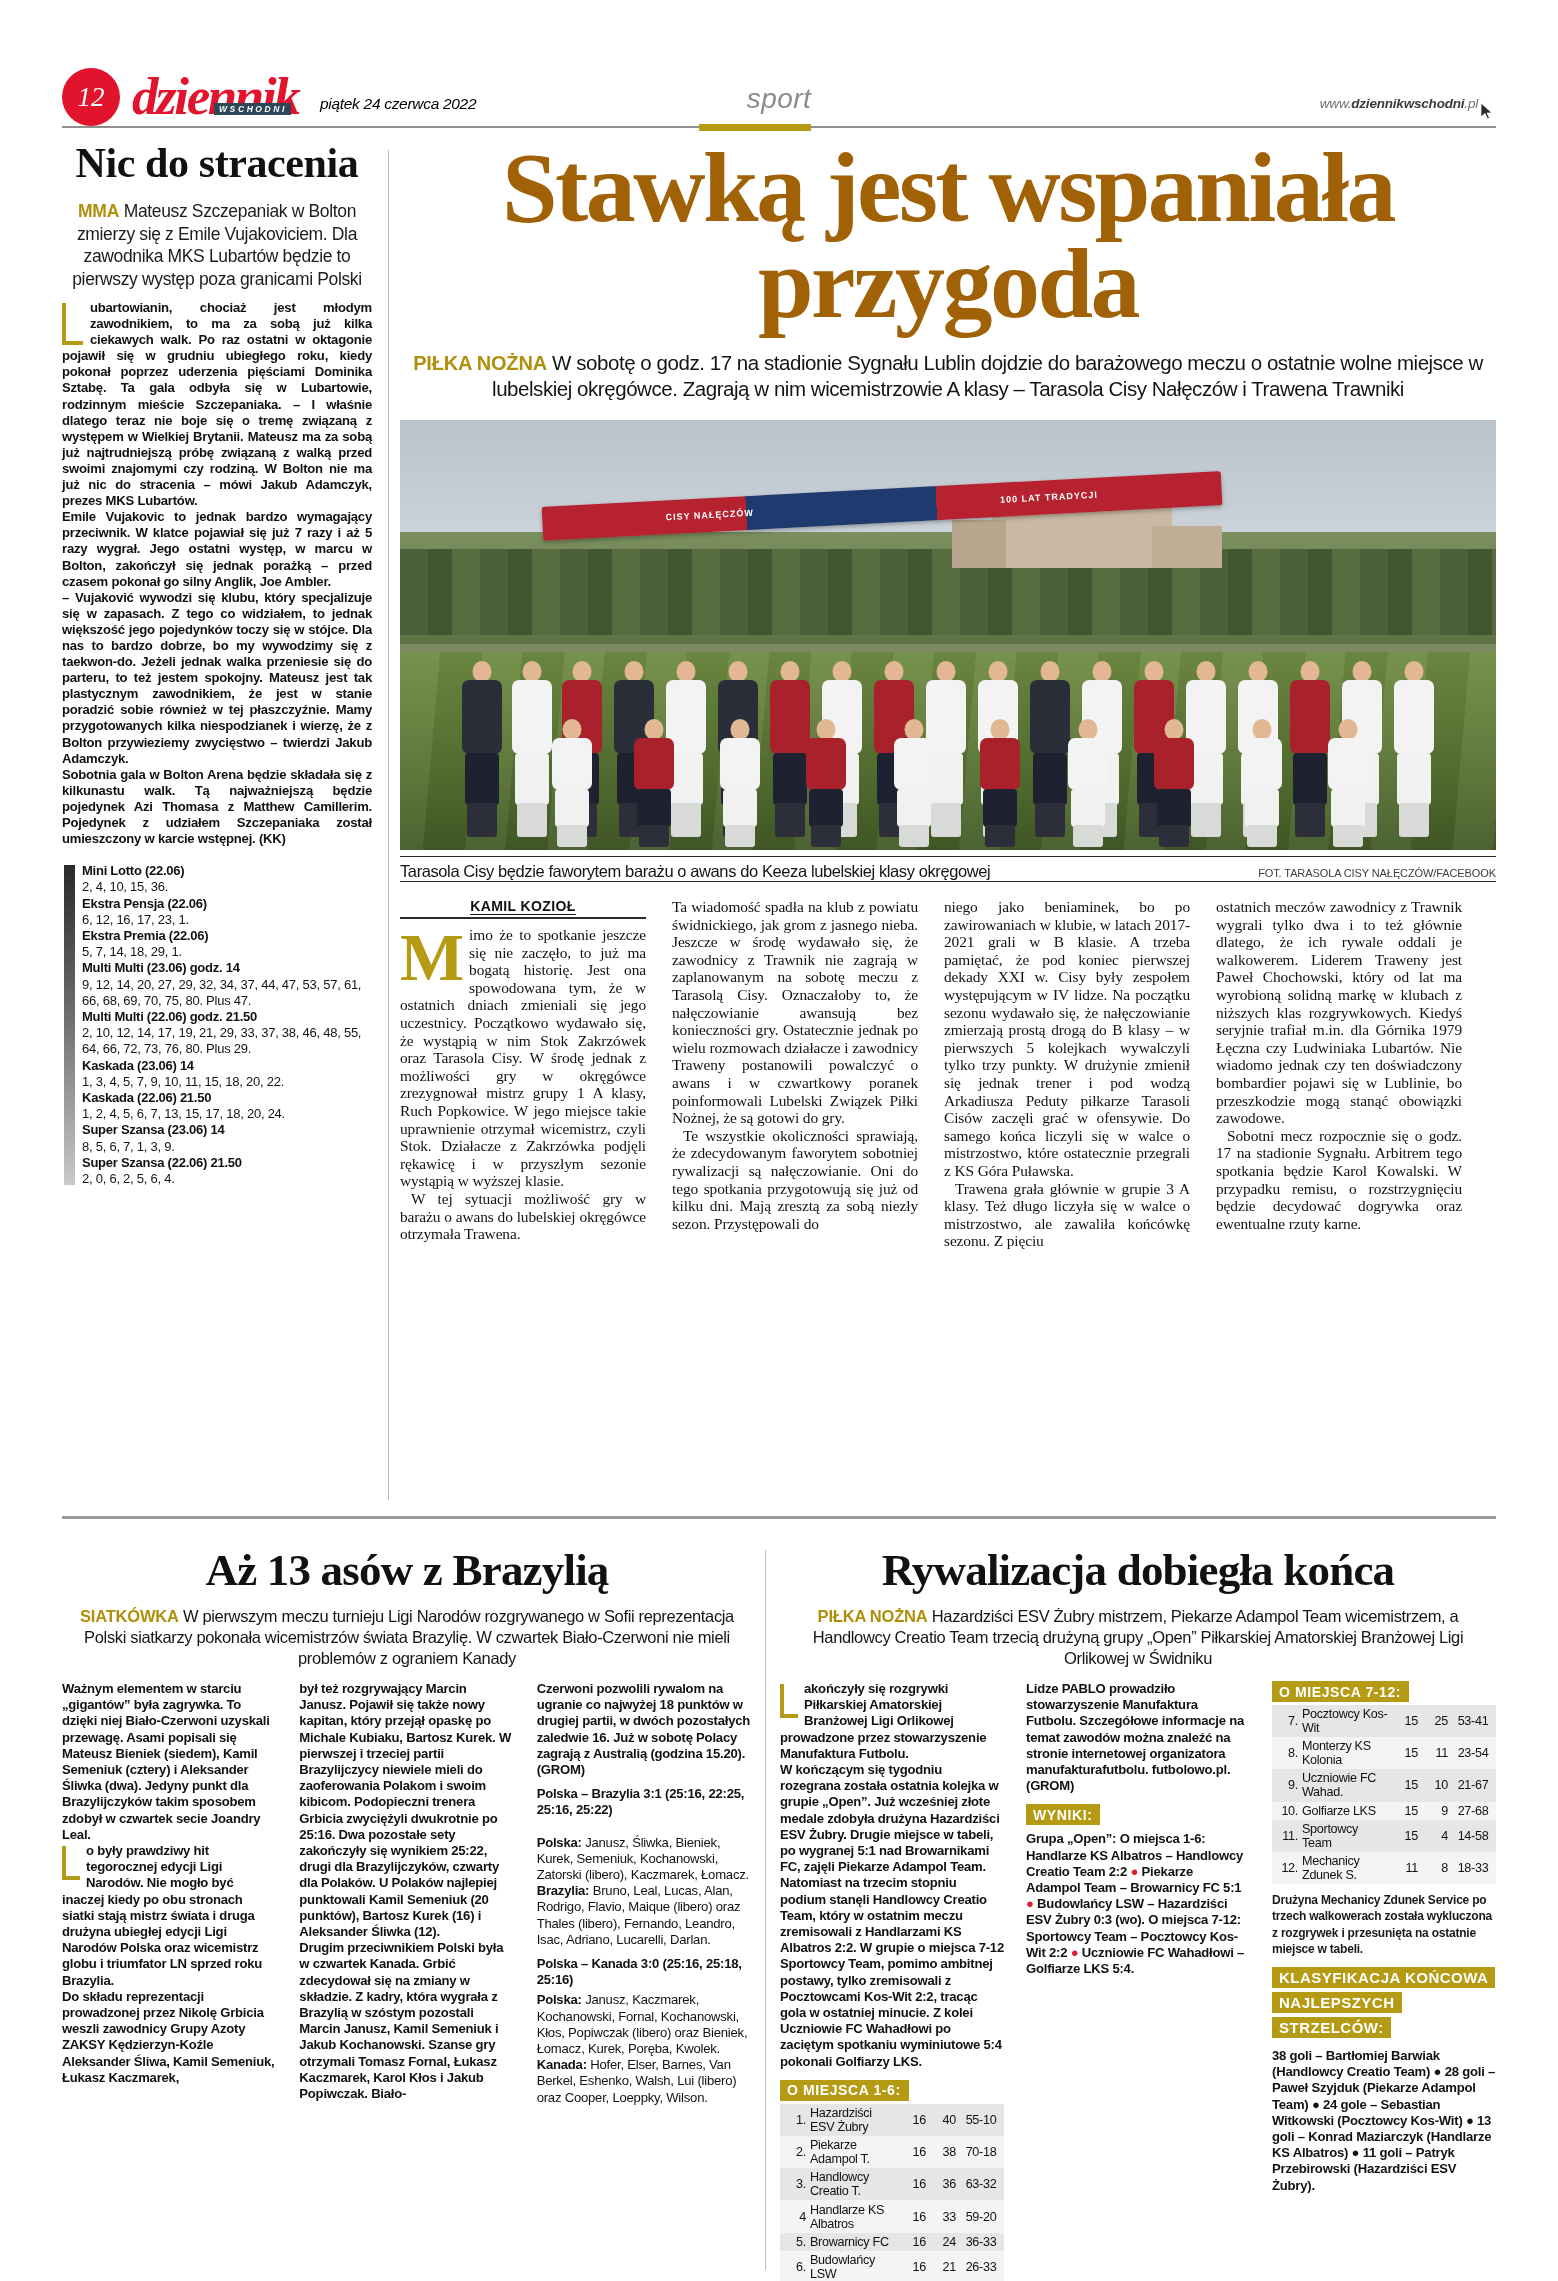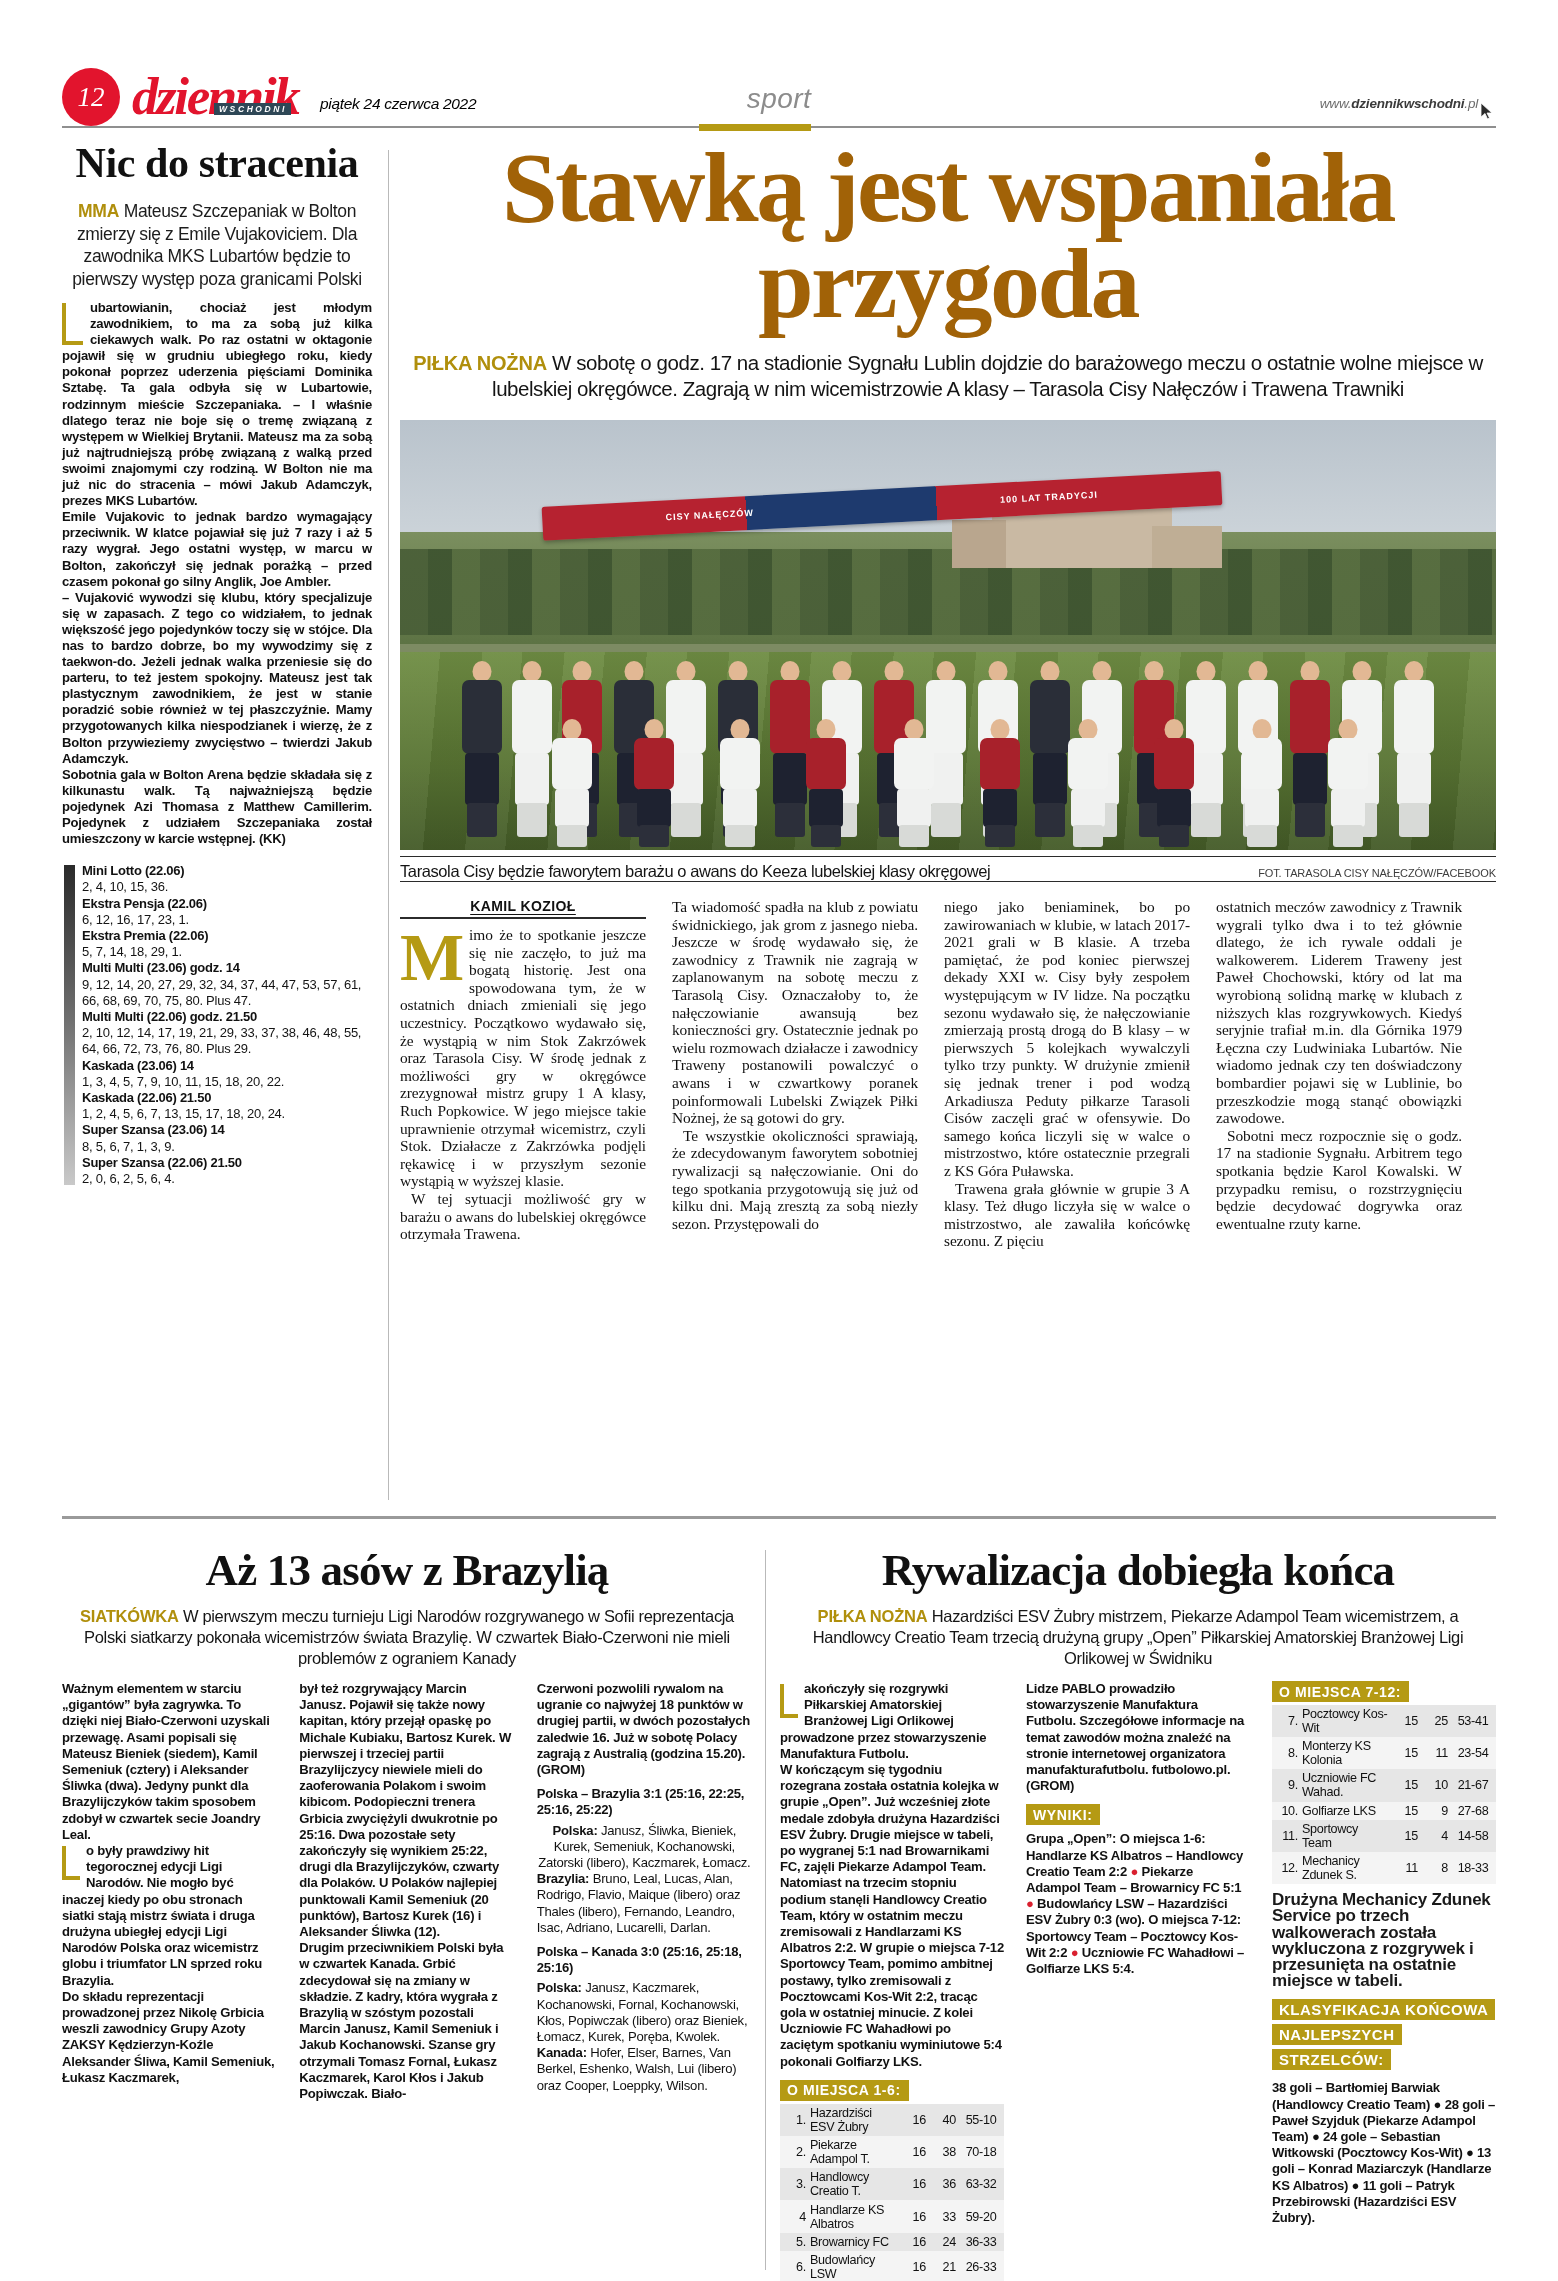--- a/index.html
+++ b/index.html
@@ -189,21 +189,21 @@
   td.team { text-align:left; }
   td.num { text-align:right; width:26px; }
   td.gd { text-align:center; width:42px; padding-right:5px; }
 
   .box-title-blk {
     display:inline; background:#b59a14; color:#fff; font-weight:bold;
     font-size:15px; letter-spacing:0.5px; padding:2px 7px; line-height:25px;
     box-decoration-break:clone; -webkit-box-decoration-break:clone;
   }
   .after-box { margin-top:8px; }
-  .note { font-size:17px; line-height:16.2px; font-weight:bold; letter-spacing:-0.22px; margin-top:8px; }
+  .note { font-size:12px; line-height:16.2px; font-weight:bold; letter-spacing:-0.22px; margin-top:8px; }
 </style>
 </head>
 <body>
 
 <div class="page">
 
   <div class="masthead">
     <div class="pagebadge">12</div>
 
     <div class="logo">
@@ -510,21 +510,21 @@
         <div class="bcol">
           <div class="san-body">
             <p>był też rozgrywający Marcin Janusz. Pojawił się także nowy kapitan, który przejął opaskę po Michale Kubiaku, Bartosz Kurek. W pierwszej i trzeciej partii Brazylijczycy niewiele mieli do zaoferowania Polakom i swoim kibicom. Podopieczni trenera Grbicia zwyciężyli dwukrotnie po 25:16. Dwa pozostałe sety zakończyły się wynikiem 25:22, drugi dla Brazylijczyków, czwarty dla Polaków. U Polaków najlepiej punktowali Kamil Semeniuk (20 punktów), Bartosz Kurek (16) i Aleksander Śliwka (12).</p>
             <p>Drugim przeciwnikiem Polski była w czwartek Kanada. Grbić zdecydował się na zmiany w składzie. Z kadry, która wygrała z Brazylią w szóstym pozostali Marcin Janusz, Kamil Semeniuk i Jakub Kochanowski. Szanse gry otrzymali Tomasz Fornal, Łukasz Kaczmarek, Karol Kłos i Jakub Popiwczak. Biało-</p>
           </div>
         </div>
         <div class="bcol">
           <div class="san-body">
             <p>Czerwoni pozwolili rywalom na ugranie co najwyżej 18 punktów w drugiej partii, w dwóch pozostałych zaledwie 16. Już w sobotę Polacy zagrają z Australią (godzina 15.20). (GROM)</p>
             <p style="margin-top:8px;">Polska – Brazylia 3:1 (25:16, 22:25, 25:16, 25:22)</p>
-            <p style="margin-top:4px;text-align:center;"><span>Polska:</span> <span style="font-weight:normal">Janusz, Śliwka, Bieniek, Kurek, Semeniuk, Kochanowski, Zatorski (libero), Kaczmarek, Łomacz.</span></p>
+            <p style="margin-top:16px;"><span>Polska:</span> <span style="font-weight:normal">Janusz, Śliwka, Bieniek, Kurek, Semeniuk, Kochanowski, Zatorski (libero), Kaczmarek, Łomacz.</span></p>
             <p><span>Brazylia:</span> <span style="font-weight:normal">Bruno, Leal, Lucas, Alan, Rodrigo, Flavio, Maique (libero) oraz Thales (libero), Fernando, Leandro, Isac, Adriano, Lucarelli, Darlan.</span></p>
             <p style="margin-top:8px;">Polska – Kanada 3:0 (25:16, 25:18, 25:16)</p>
             <p style="margin-top:4px;"><span>Polska:</span> <span style="font-weight:normal">Janusz, Kaczmarek, Kochanowski, Fornal, Kochanowski, Kłos, Popiwczak (libero) oraz Bieniek, Łomacz, Kurek, Poręba, Kwolek.</span></p>
             <p><span>Kanada:</span> <span style="font-weight:normal">Hofer, Elser, Barnes, Van Berkel, Eshenko, Walsh, Lui (libero) oraz Cooper, Loeppky, Wilson.</span></p>
           </div>
         </div>
       </div>
     </div>
 
     <div class="vrule" style="left:703px; top:10px; height:720px;"></div>

